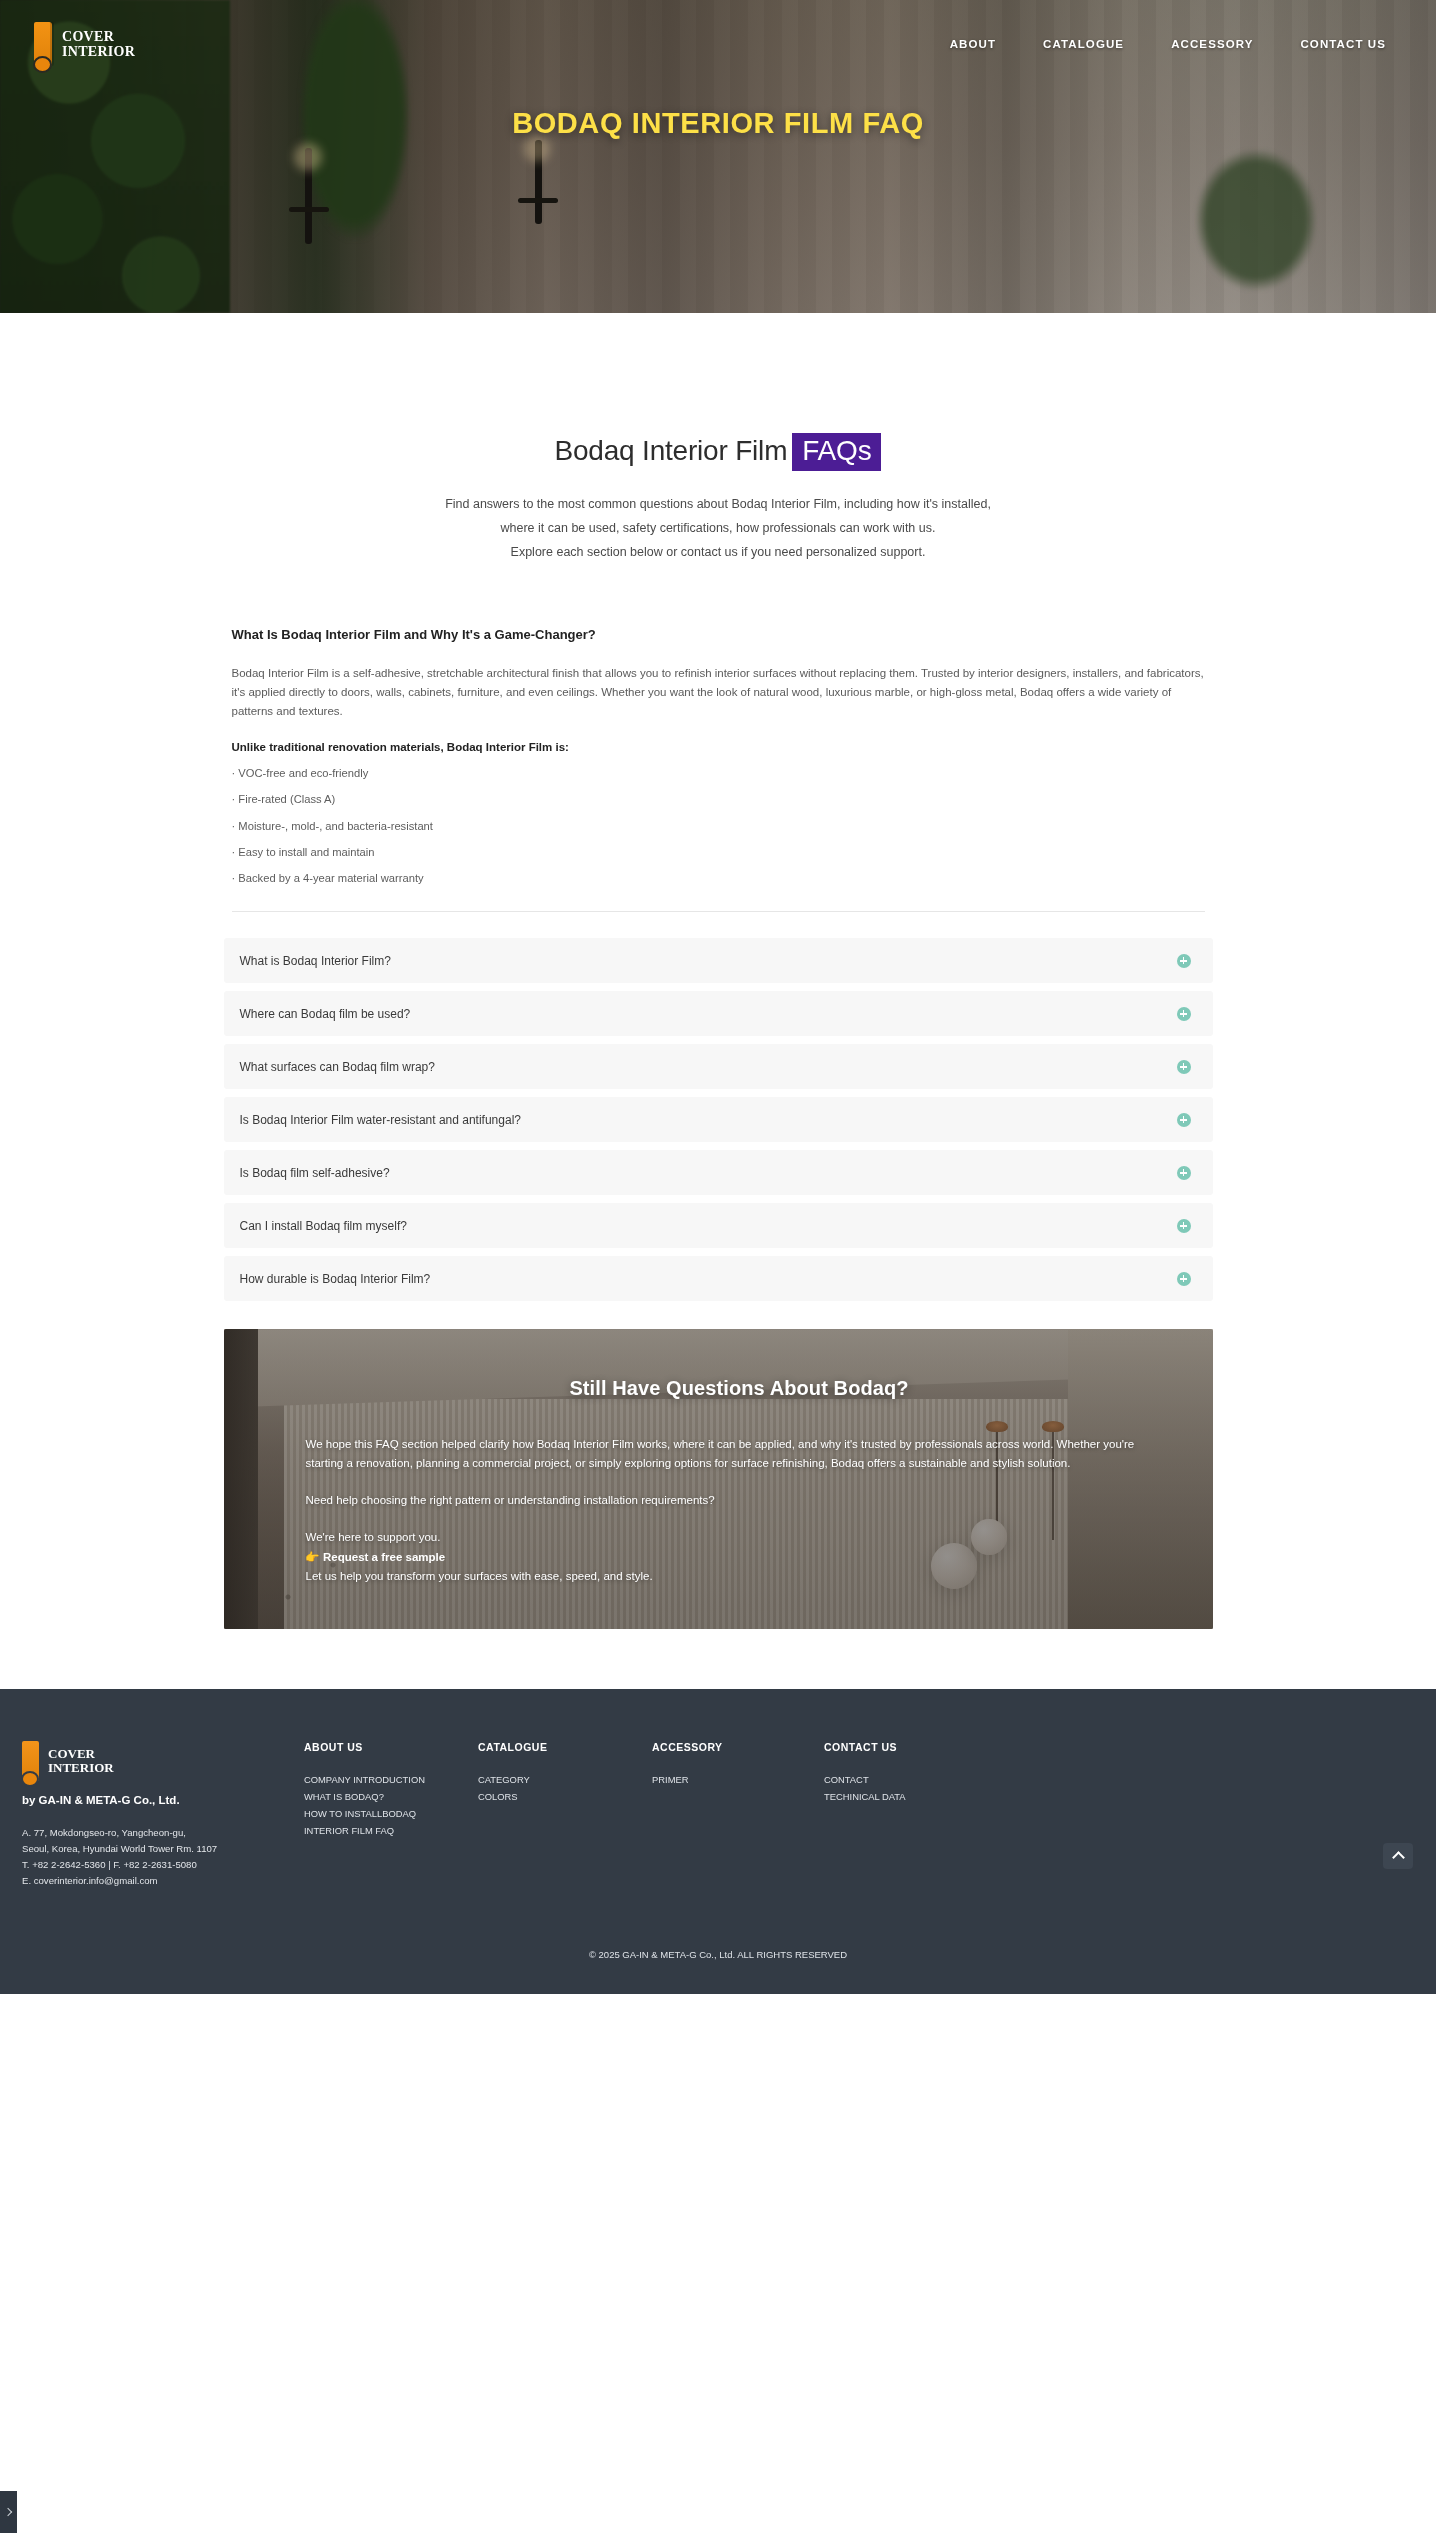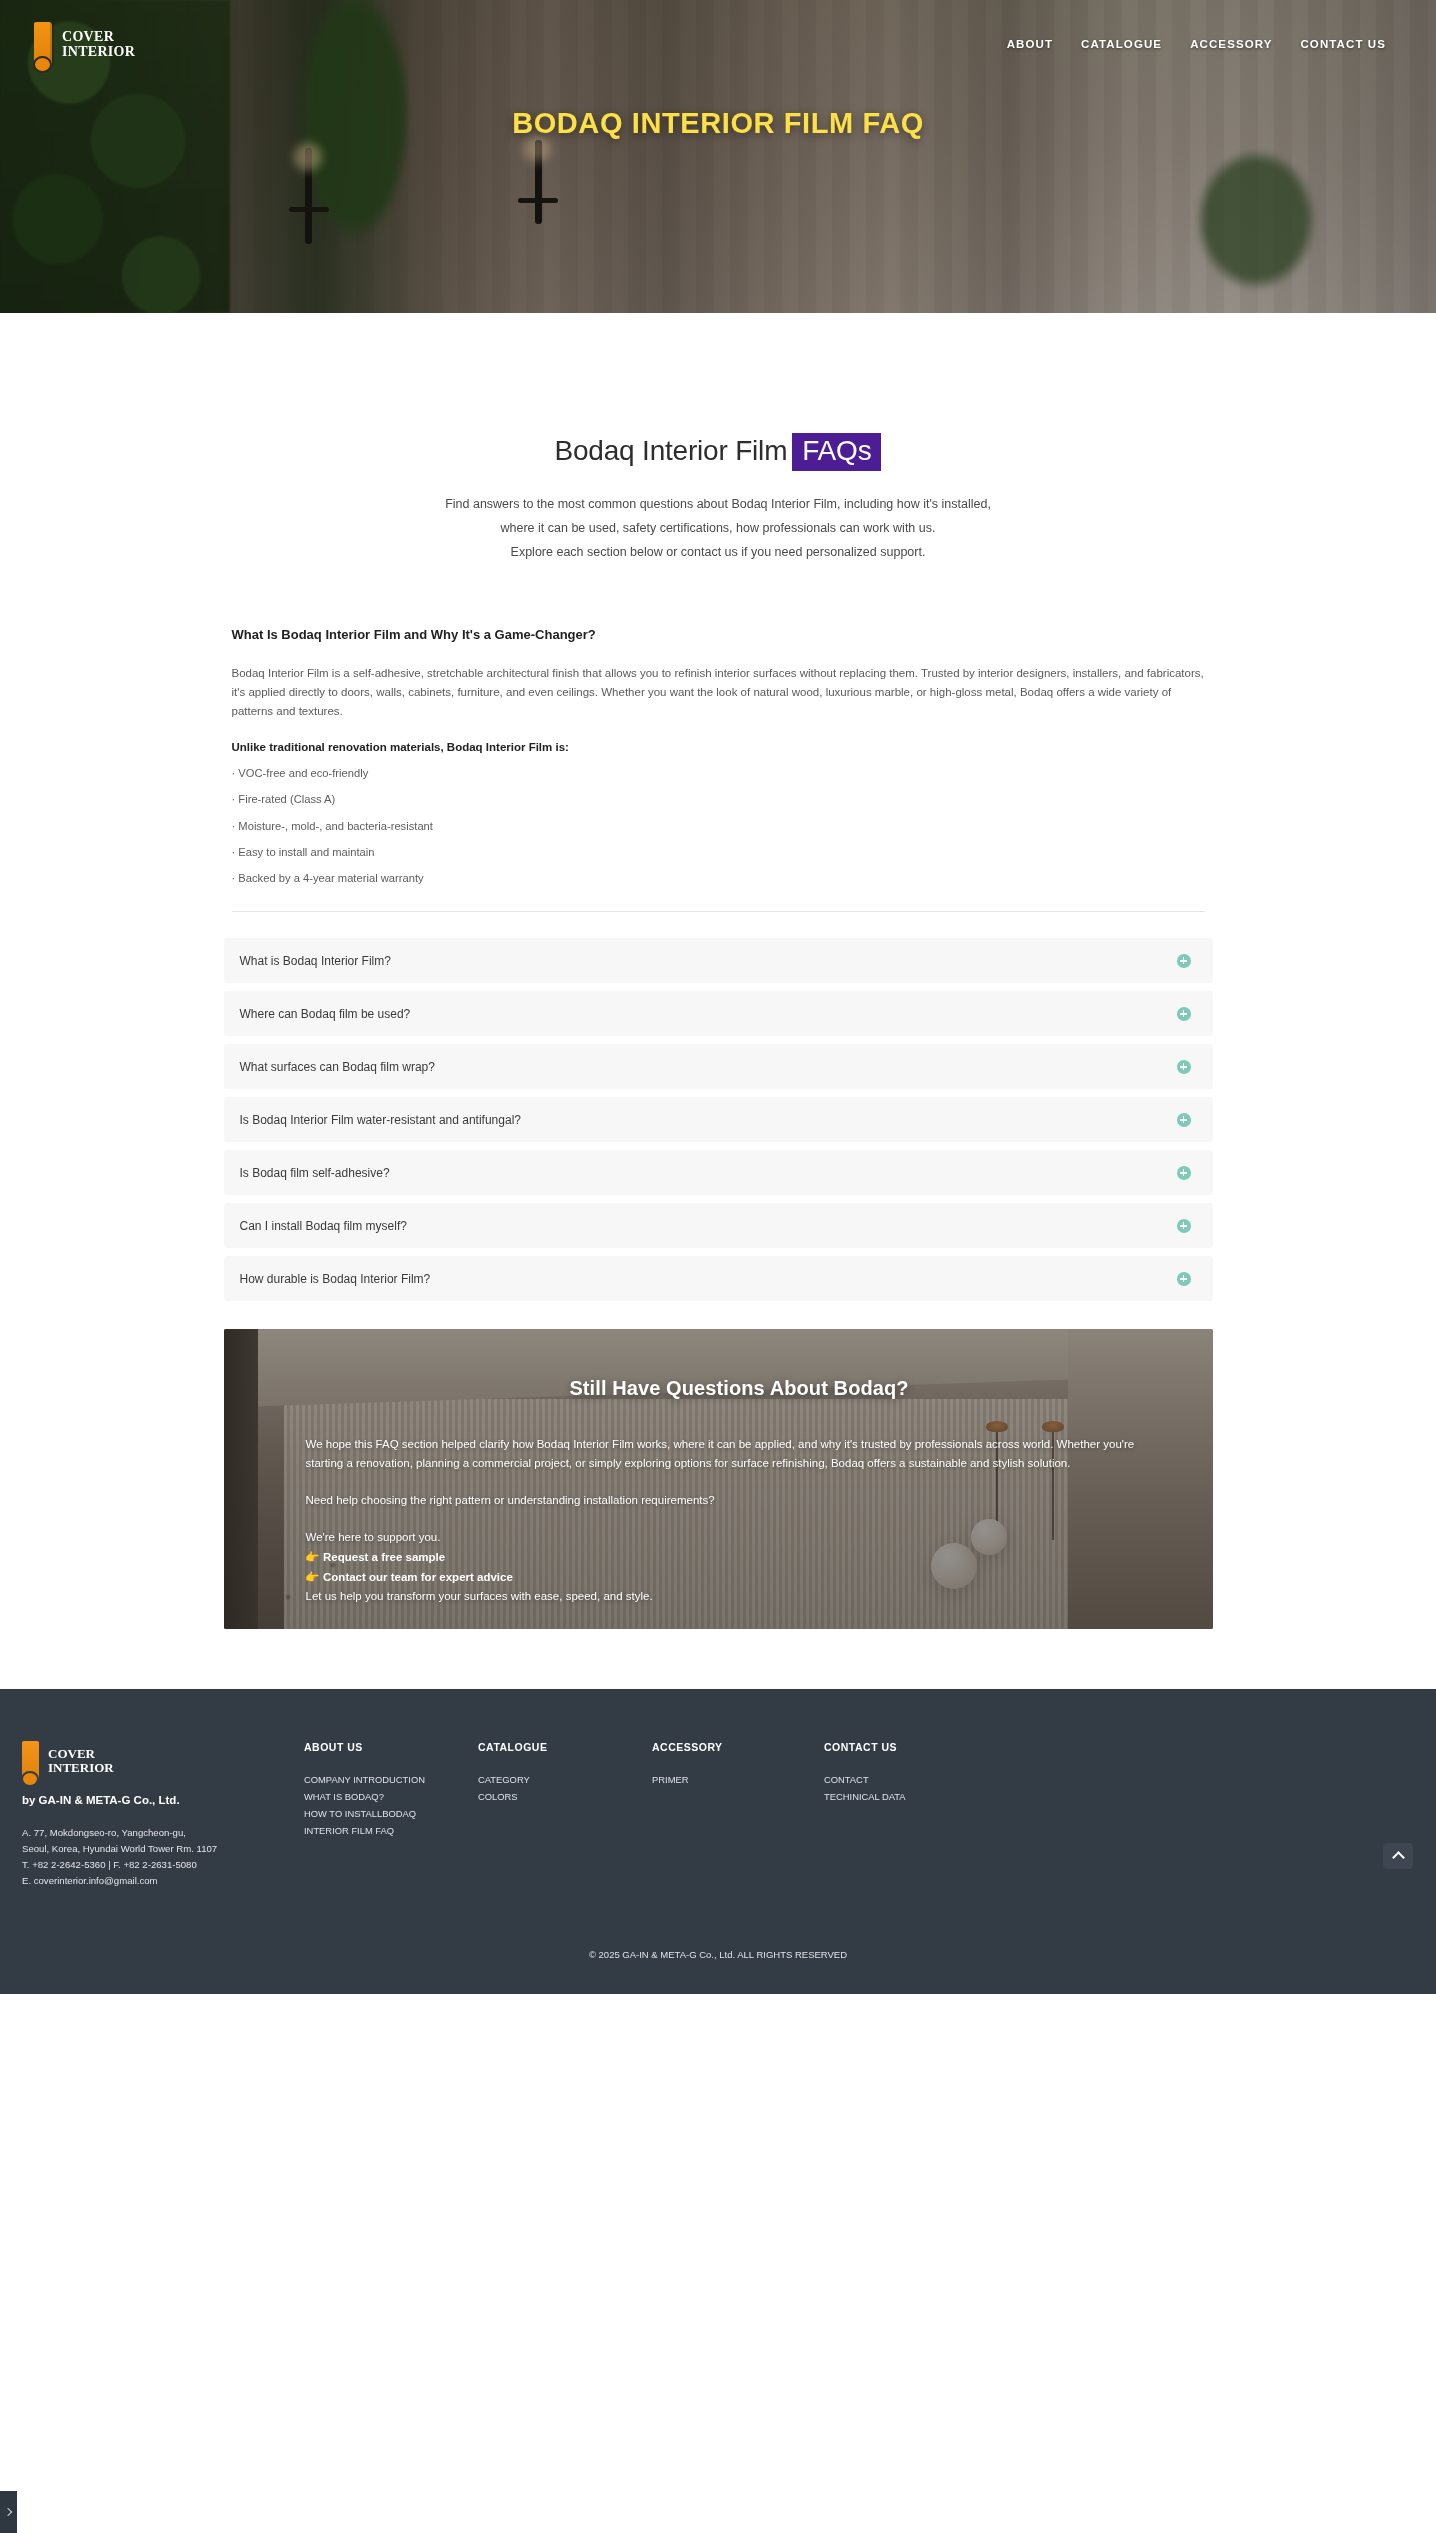--- a/index.html
+++ b/index.html
@@ -86,21 +86,21 @@
   }
   .logo-mark::before {
     content:""; position:absolute; right:-2px; top:0;
     width:4px; height:44px; background:rgba(0,0,0,.18);
     border-radius:0 2px 2px 0;
   }
   .logo-text {
     color:#fff; font-family:"Liberation Serif", serif;
     font-weight:bold; font-size:14px; line-height:15px; letter-spacing:.3px;
   }
-  .nav-links { display:flex; align-items:center; gap:28px; padding-right:20px; }
+  .nav-links { display:flex; align-items:center; gap:47px; padding-right:20px; }
   .nav-link {
     color:#fff; font-size:11.5px; font-weight:bold;
     letter-spacing:1.1px; text-decoration:none; cursor:pointer;
     text-shadow:0 1px 3px rgba(0,0,0,.5);
   }
   .hero-title {
     position:relative; z-index:5;
     text-align:center; color:#fde047;
     font-size:29px; font-weight:bold; letter-spacing:.6px;
     margin-top:29px;
@@ -405,24 +405,20 @@
         <h2>Still Have Questions About Bodaq?</h2>
         <div class="cta-p">We hope this FAQ section helped clarify how Bodaq Interior Film works, where it can be applied, and why it's trusted by professionals across world. Whether you're starting a renovation, planning a commercial project, or simply exploring options for surface refinishing, Bodaq offers a sustainable and stylish solution.</div>
         <div class="cta-gap"></div>
         <div class="cta-line">Need help choosing the right pattern or understanding installation requirements?</div>
         <div class="cta-gap"></div>
         <div class="cta-line">We're here to support you.</div>
         <div class="cta-bold">
           <span class="hand">👉</span>
           <span>Request a free sample</span>
         </div>
-        <div class="cta-bold">
-          <span class="hand">👉</span>
-          <span>Contact our team for expert advice</span>
-        </div>
         <div class="cta-line">Let us help you transform your surfaces with ease, speed, and style.</div>
       </div>
     </div>
 
   </div>
 </div>
 
 <div class="footer">
   <div class="footer-grid">
 

